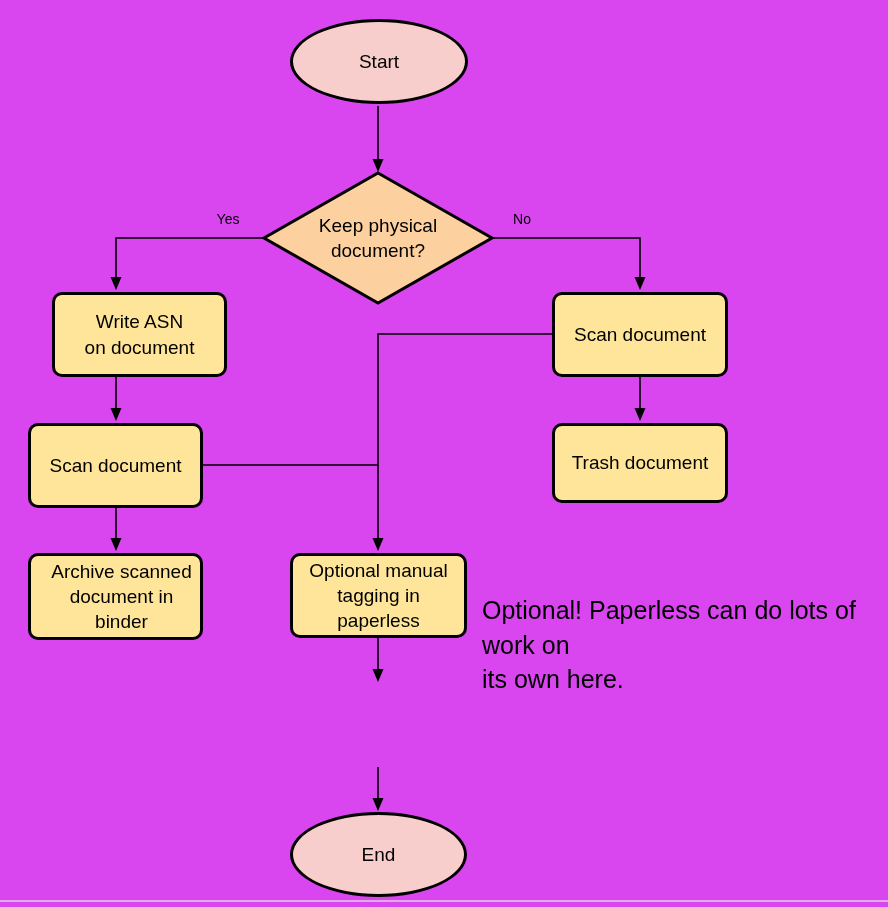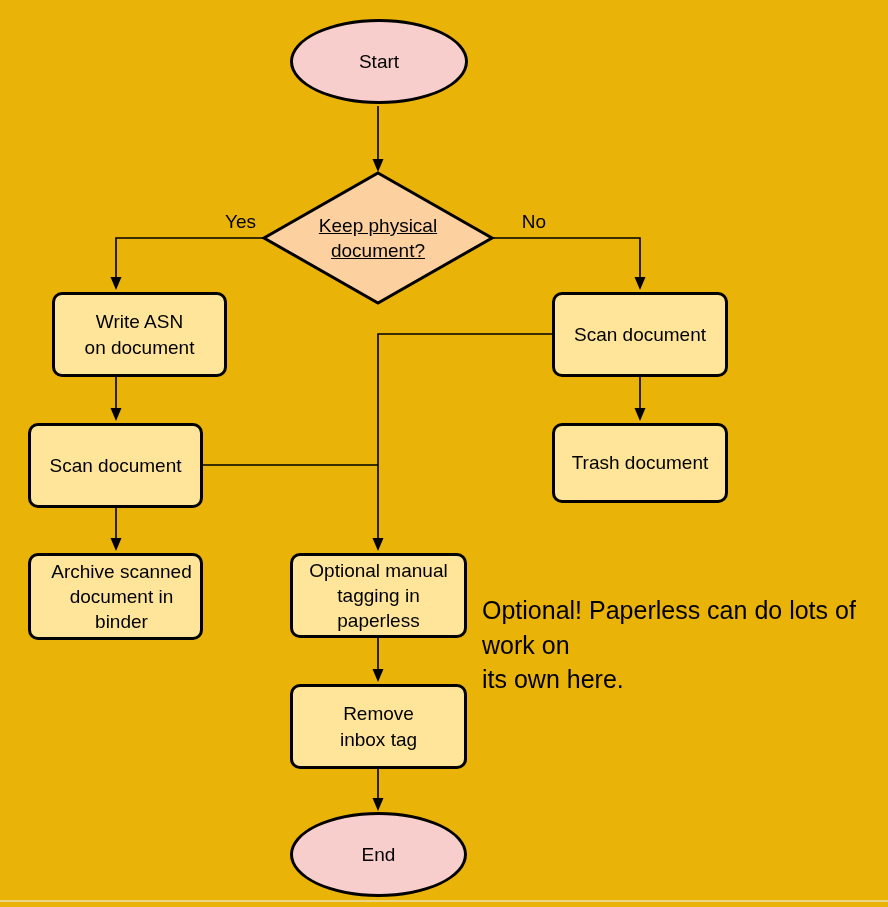--- a/index.html
+++ b/index.html
@@ -5,21 +5,21 @@
   html, body {
     margin: 0;
     padding: 0;
     background: #ffffff;
     font-family: "Liberation Sans", sans-serif;
   }
   .canvas {
     position: relative;
     width: 888px;
     height: 907px;
-    background: #eab308;
+    background: #d946ef;
     overflow: hidden;
     color: #000000;
   }
   .edges {
     position: absolute;
     left: 0;
     top: 0;
     pointer-events: none;
   }
   .node {
@@ -41,26 +41,25 @@
     position: absolute;
     display: flex;
     align-items: center;
     justify-content: center;
     text-align: center;
     font-size: 19px;
     line-height: 1.32;
     white-space: pre-line;
     background: transparent;
     border: none;
-    text-decoration: underline;
   }
   .edge-label {
     position: absolute;
-    font-size: 19px;
-    text-align: right;
+    font-size: 14px;
+    text-align: center;
   }
   .note {
     position: absolute;
     left: 482px;
     top: 593px;
     width: 402px;
     font-size: 25px;
     line-height: 1.38;
     white-space: pre-line;
     text-align: left;
@@ -139,22 +138,20 @@
 binder</div>
 
   <div id="scan-right" class="node process">Scan document</div>
 
   <div id="trash" class="node process">Trash document</div>
 
   <div id="perform" class="node process">Optional manual
 tagging in
 paperless</div>
 
-  <div id="remove" class="node process">Remove
-inbox tag</div>
 
   <div id="end" class="node terminal">End</div>
 
   <div id="label-yes" class="edge-label">Yes</div>
 
   <div id="label-no" class="edge-label">No</div>
 
   <div class="note">Optional! Paperless can do lots of work on
 its own here.</div>
 

